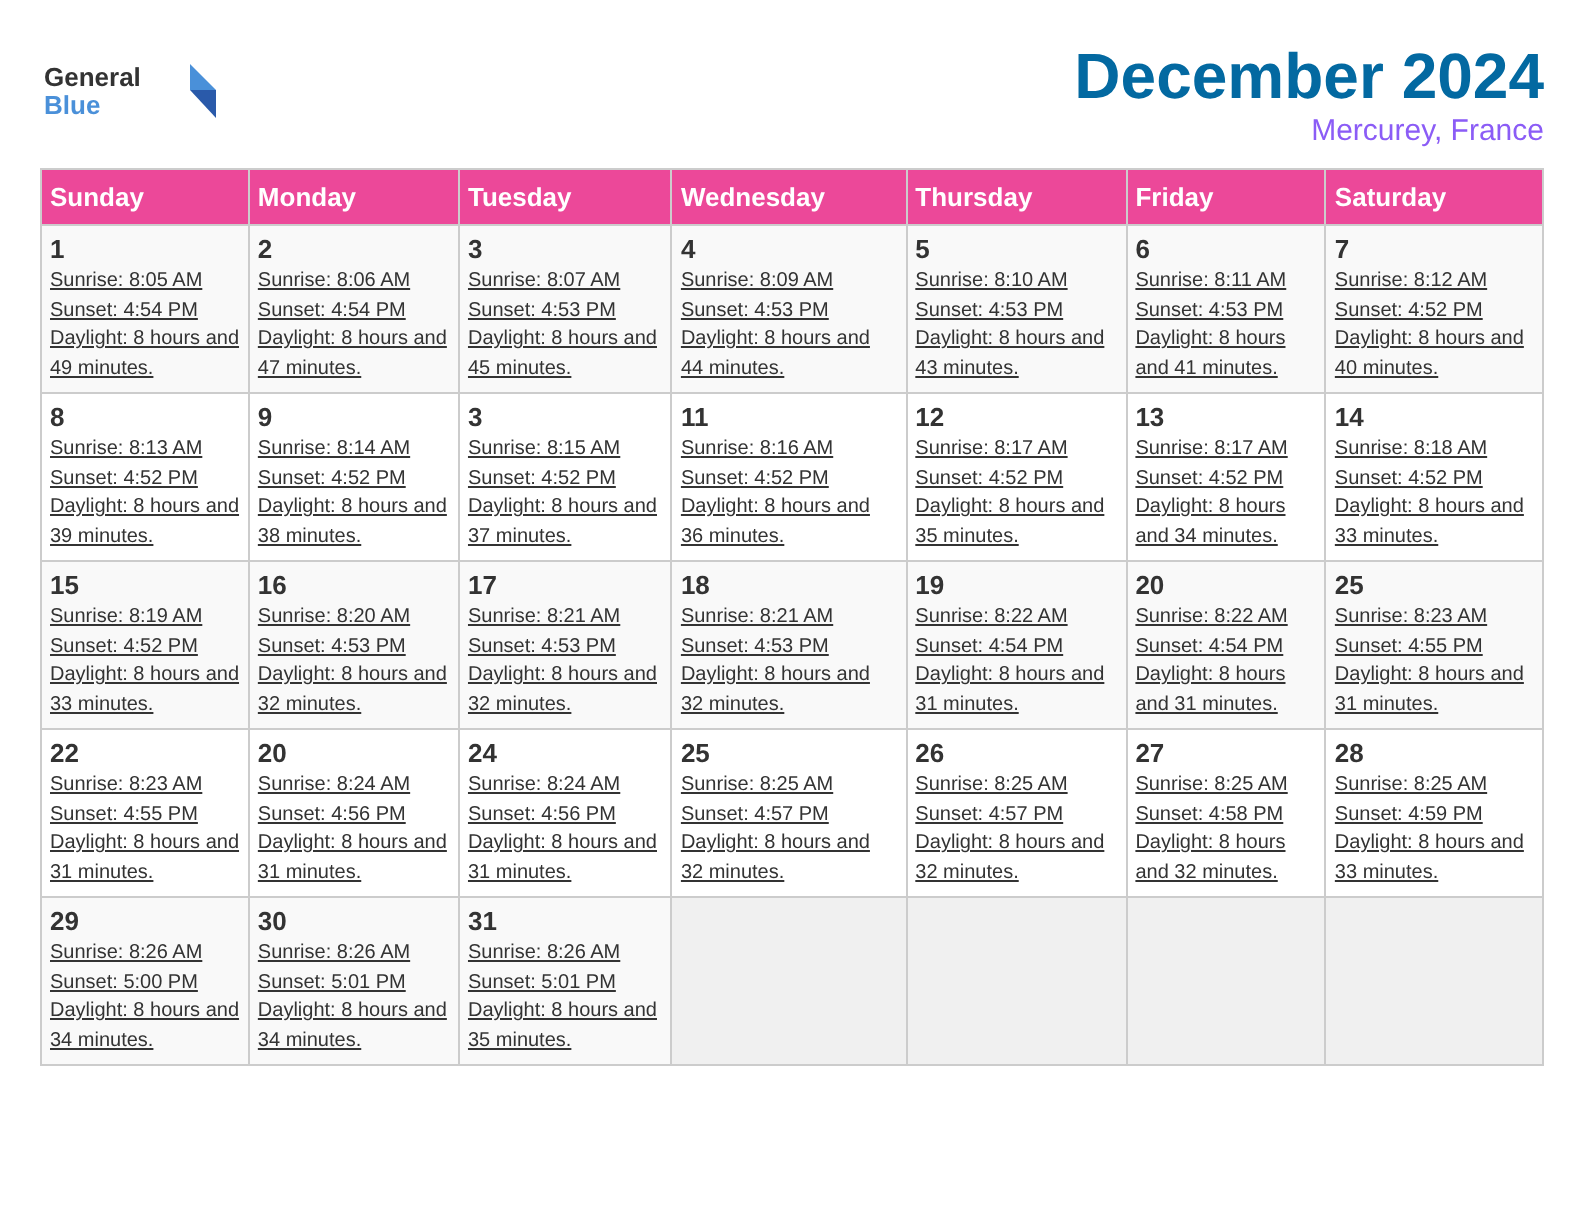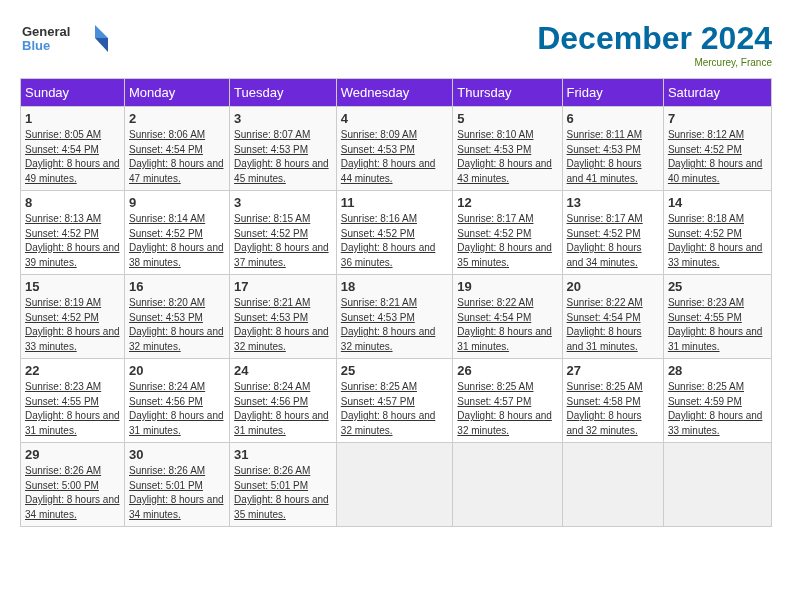--- a/index.html
+++ b/index.html
@@ -6,52 +6,52 @@
     body {
       font-family: Arial, sans-serif;
       background: #fff;
       width: 792px;
       min-height: 612px;
       padding: 20px;
     }
     .header-area {
       display: flex;
       justify-content: space-between;
-      align-items: flex-start;
+      align-items: center;
       margin-bottom: 10px;
     }
     .logo {
       display: flex;
       align-items: center;
       gap: 4px;
     }
     .title-area {
       text-align: right;
     }
     .month-year {
       font-size: 32px;
       font-weight: bold;
       color: #0369a1;
     }
     .location {
-      font-size: 10px;
-      color: #4d7c0f;
+      font-size: 15px;
+      color: #8b5cf6;
     }
     table {
       width: 100%;
       border-collapse: collapse;
       font-size: 11px;
     }
     thead tr th {
-      background-color: #6d28d9;
+      background-color: #ec4899;
       color: #fff;
       padding: 6px 4px;
       text-align: left;
       font-size: 13px;
-      font-weight: normal;
+      font-weight: bold;
       border: 1px solid #ccc;
     }
     tbody tr td {
       border: 1px solid #ccc;
       vertical-align: top;
       padding: 4px;
       background: #fff;
       min-height: 70px;
     }
     tbody tr:nth-child(odd) td {

